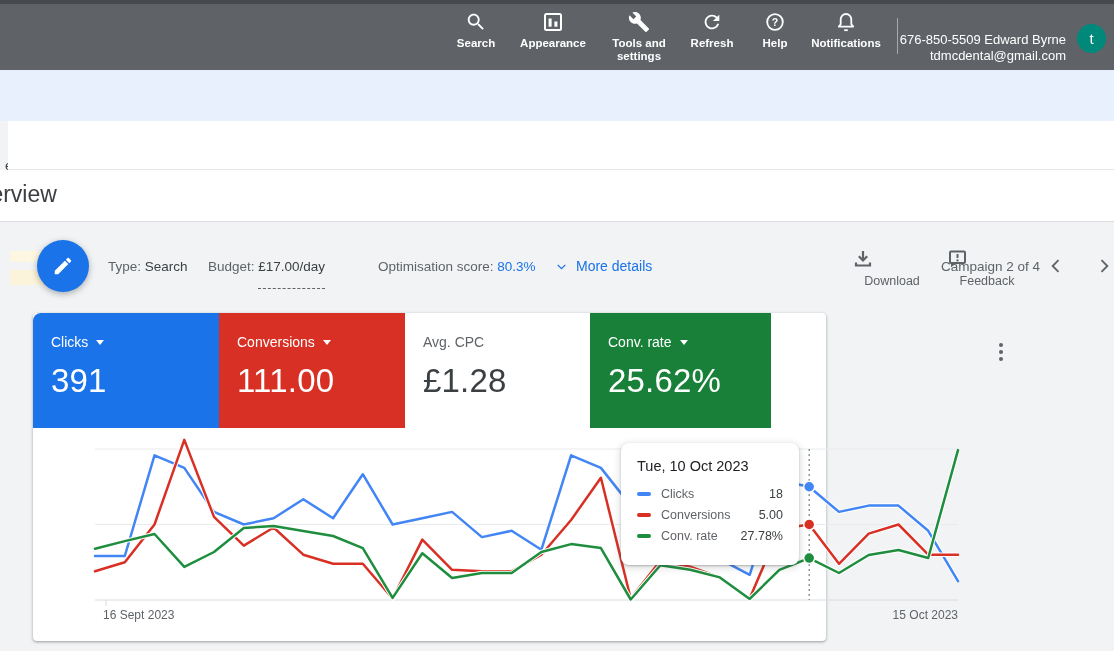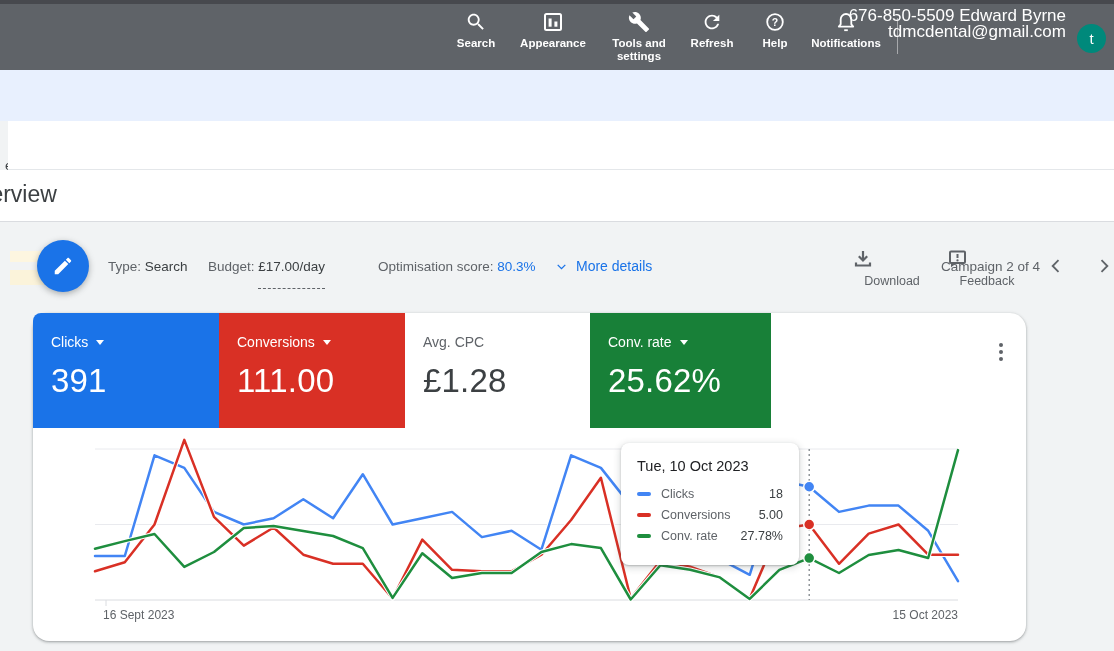--- a/index.html
+++ b/index.html
@@ -6,21 +6,21 @@
   .stage{position:relative;width:1114px;height:651px;overflow:hidden;background:#f1f3f4;
          font-family:"Liberation Sans",sans-serif;-webkit-font-smoothing:antialiased;}
   .abs{position:absolute;}
   
   .topbar{left:0;top:0;width:1114px;height:70px;background:#5f6368;}
   .topbar-strip{left:0;top:0;width:1114px;height:4px;background:#47494e;}
   .nav-item{top:10px;text-align:center;color:#fff;cursor:pointer;}
   .nav-icon{height:24px;display:flex;align-items:center;justify-content:center;}
   .nav-label{font-size:11.5px;font-weight:700;line-height:13px;margin-top:3px;}
   .tb-divider{left:897px;top:18px;width:1px;height:36px;background:rgba(255,255,255,.45);}
-  .account{right:48px;top:8px;text-align:right;color:#fff;font-size:17px;line-height:16px;}
+  .account{right:48px;top:32px;text-align:right;color:#fff;font-size:13px;line-height:16px;}
   .avatar{left:1077px;top:24px;width:29px;height:29px;border-radius:50%;background:#00897b;
           color:#fff;font-size:15px;display:flex;align-items:center;justify-content:center;}
   
   .banner{left:0;top:70px;width:1114px;height:51px;background:#e8f0fe;}
   .banner-msg{left:5px;top:88px;font-size:13.5px;color:#3c4043;}
   .banner-link{top:88px;font-size:14px;font-weight:500;color:#1a73e8;text-align:center;cursor:pointer;}
   .banner-btn{left:941px;top:79px;width:162px;height:33px;background:#1a73e8;color:#fff;border-radius:4px;
               font-size:14px;font-weight:500;display:flex;align-items:center;justify-content:center;cursor:pointer;}
   
   .campbar{left:8px;top:121px;width:1114px;height:49px;background:#fff;border-bottom:1px solid #e4e7ea;box-sizing:border-box;}
@@ -36,21 +36,21 @@
   .chev{cursor:pointer;}
   
   .ovrow{left:0;top:170px;width:1114px;height:52px;background:#fff;border-bottom:1px solid #dadce0;box-sizing:border-box;overflow:hidden;}
   .ov-title{left:-39px;top:11px;font-size:23px;font-weight:400;color:#3c4043;}
   
   .fab{left:37px;top:240px;width:52px;height:52px;border-radius:50%;background:#1a73e8;cursor:pointer;
        display:flex;align-items:center;justify-content:center;box-shadow:0 2px 6px rgba(60,64,67,.4);}
   .action-btn{top:248px;width:80px;text-align:center;color:#5f6368;cursor:pointer;}
   .action-label{font-size:12.5px;margin-top:4px;}
   
-  .card{left:33px;top:313px;width:993px;height:328px;background:#fff;border-radius:16px;
+  .card{left:33px;top:313px;width:793px;height:328px;background:#fff;border-radius:4px;
         box-shadow:0 1px 2px rgba(60,64,67,.3),0 1px 3px 1px rgba(60,64,67,.15);}
   .tile{position:absolute;top:0;height:115px;box-sizing:border-box;padding:21px 0 0 18px;cursor:pointer;}
   .tile-0{left:0;width:186px;border-top-left-radius:8px;}
   .tile-1{left:186px;width:186px;}
   .tile-2{left:372px;width:185px;}
   .tile-3{left:557px;width:181px;}
   .tile-label{font-size:14px;display:flex;align-items:center;}
   .tile-caret{width:0;height:0;border-left:4.5px solid transparent;border-right:4.5px solid transparent;
               border-top:5px solid currentColor;margin-left:8px;display:inline-block;}
   .tile-2 .tile-label{color:#5f6368;}

